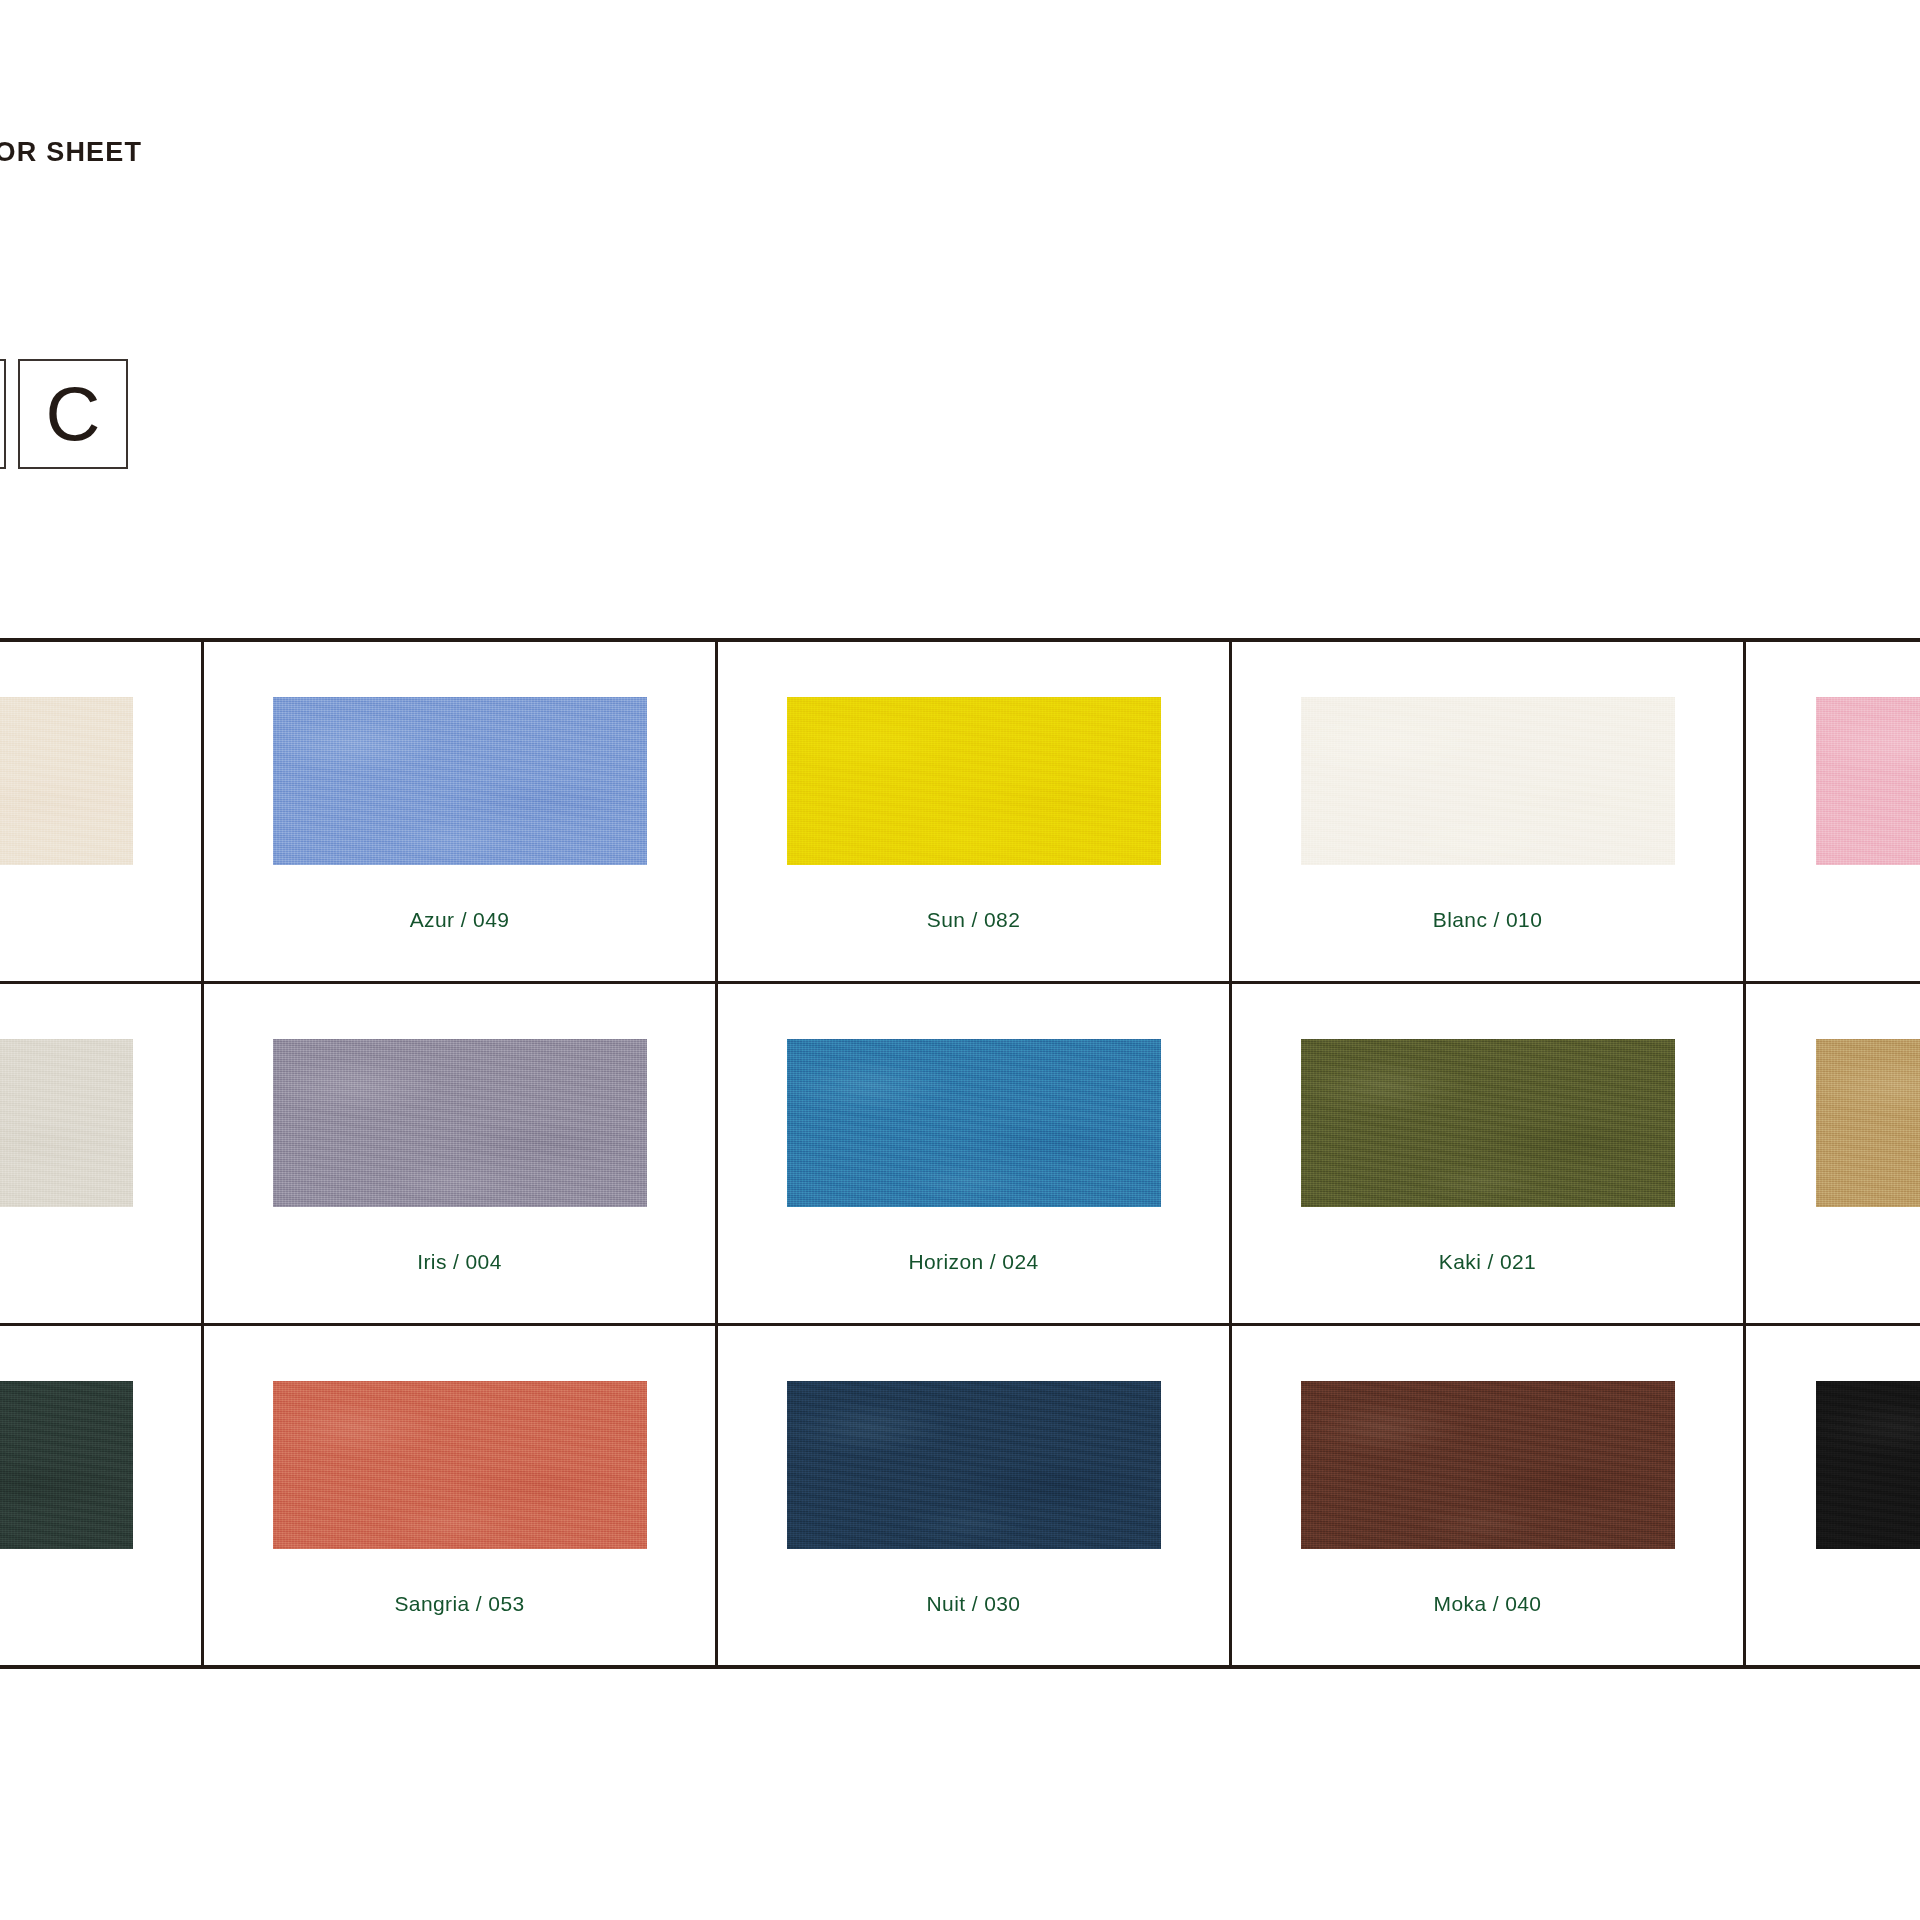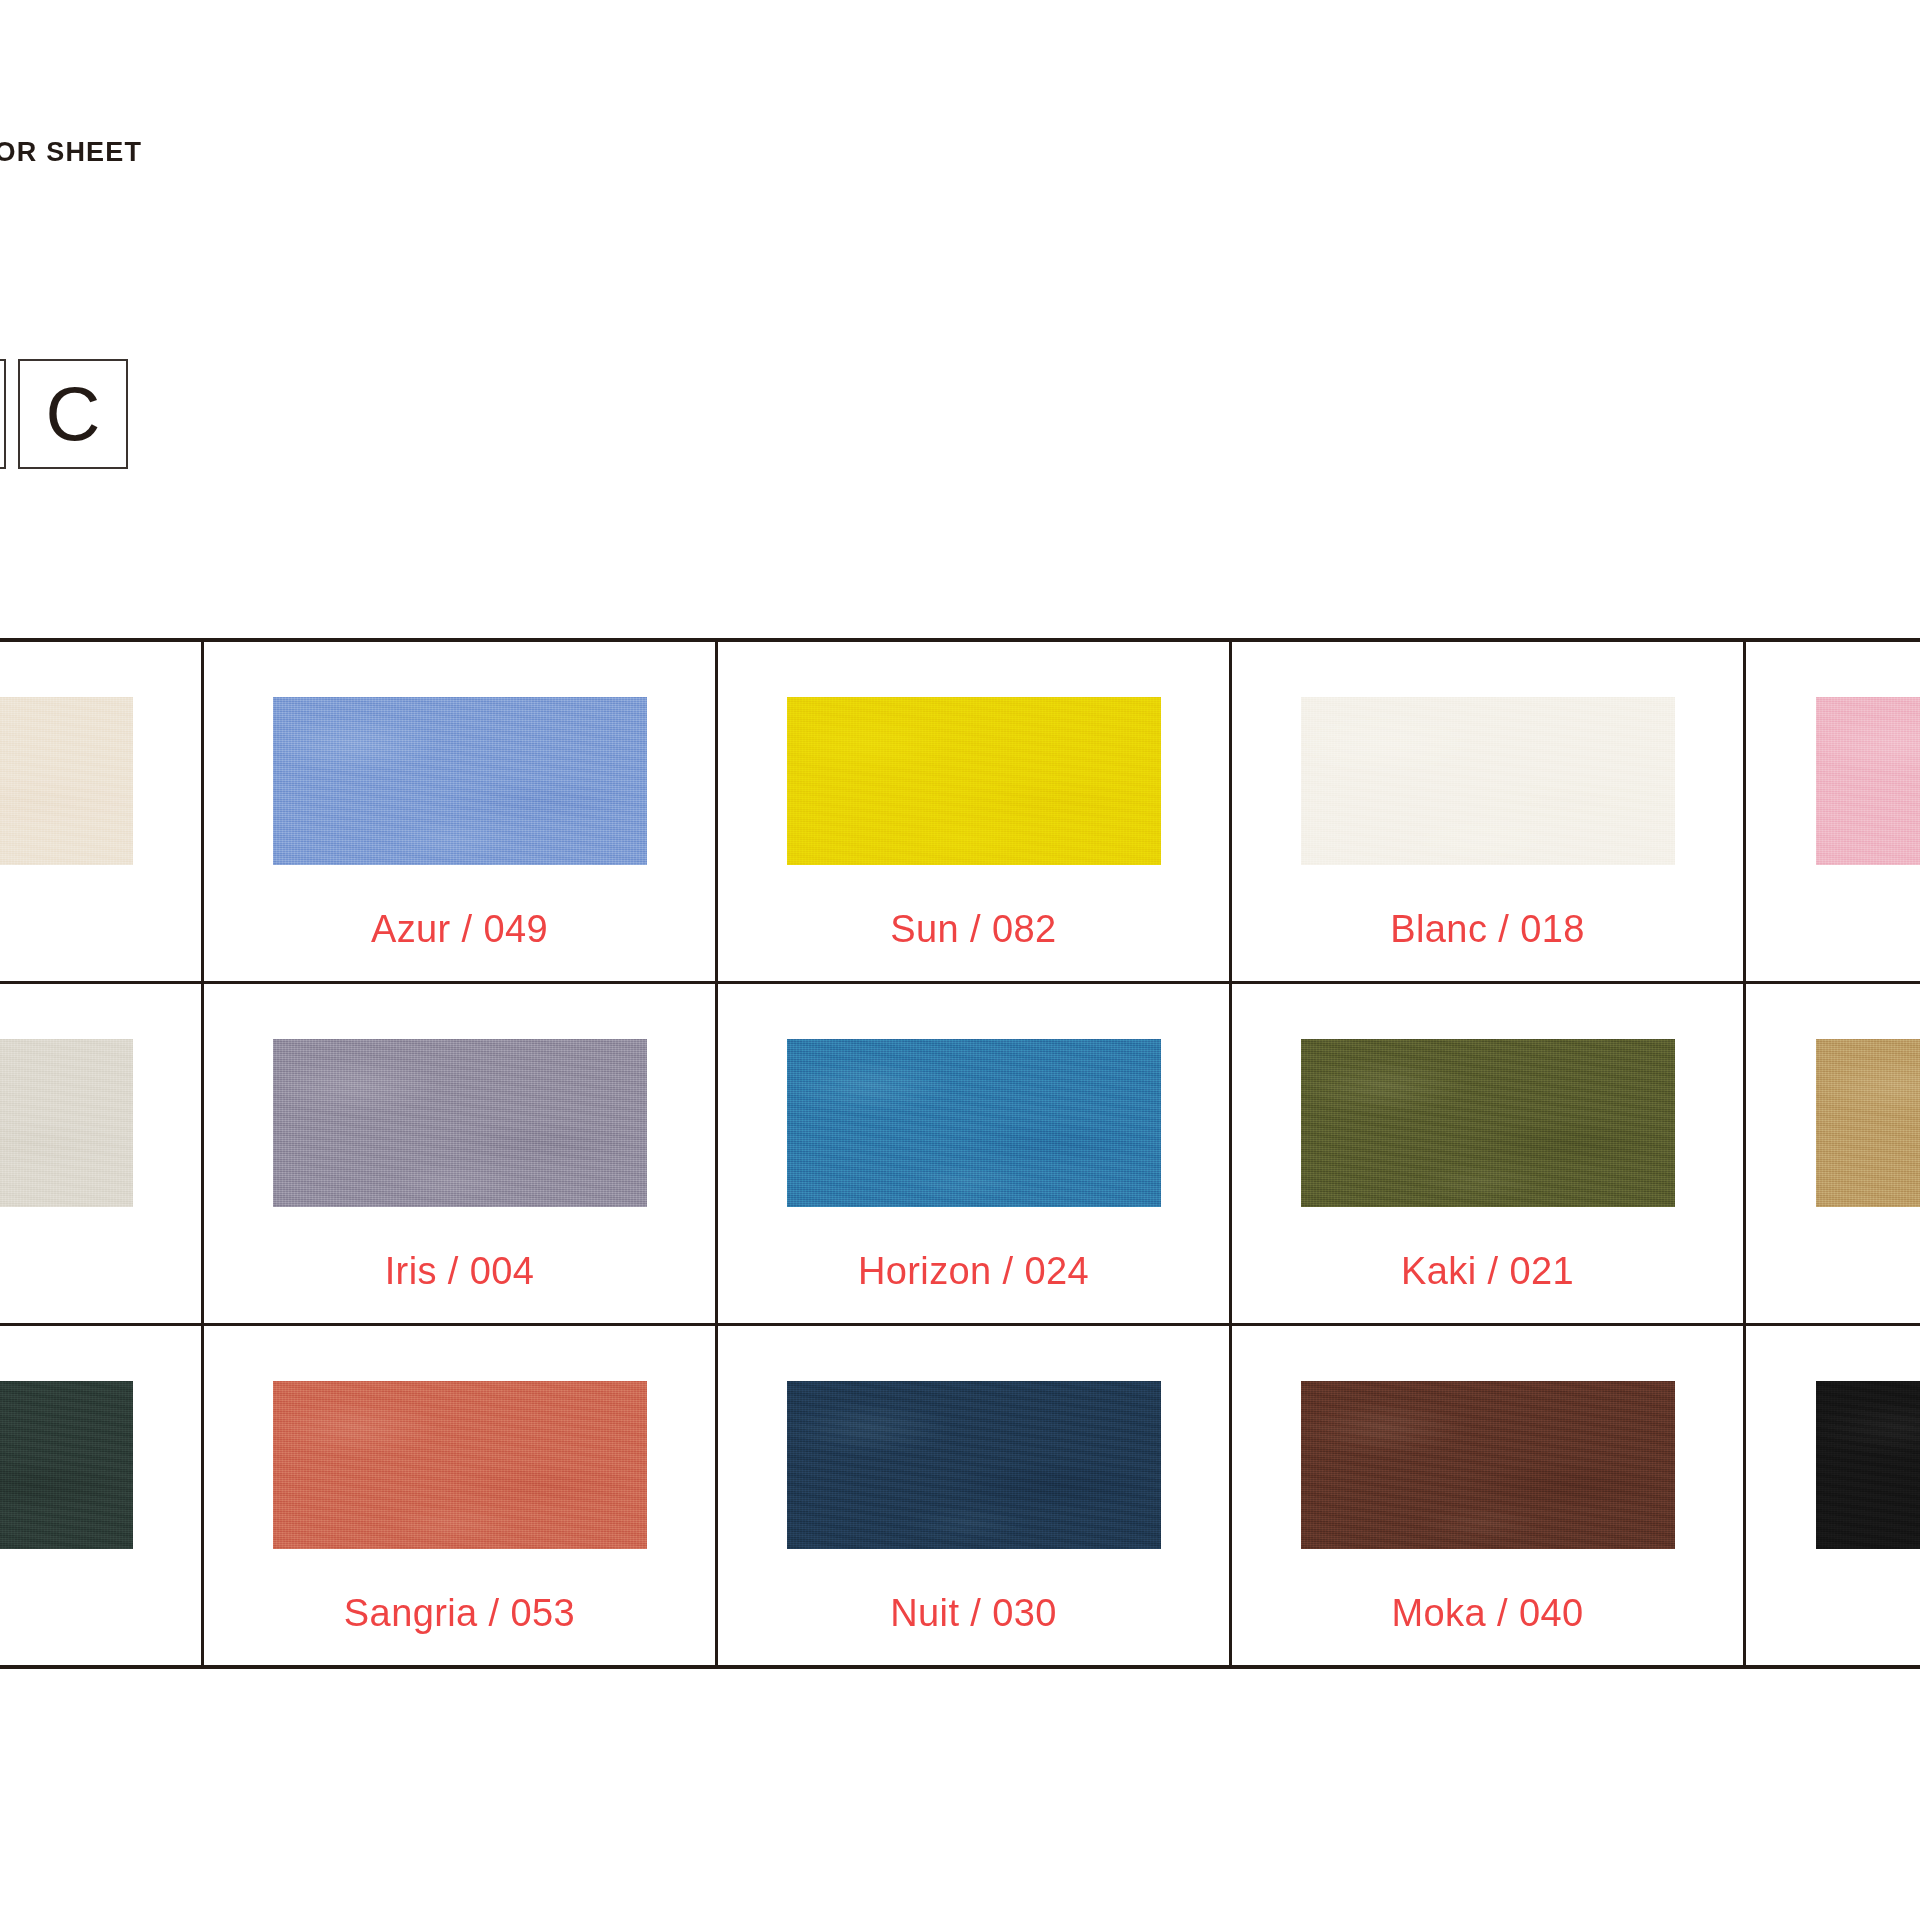--- a/index.html
+++ b/index.html
@@ -105,23 +105,23 @@
       radial-gradient(ellipse 120px 40px at 22% 28%, rgba(255,255,255,.22), transparent 70%),
       radial-gradient(ellipse 150px 34px at 72% 62%, rgba(0,0,0,.12), transparent 72%),
       radial-gradient(ellipse 90px 26px at 48% 85%, rgba(255,255,255,.14), transparent 70%),
       repeating-linear-gradient(8deg, rgba(0,0,0,.05) 0 4px, rgba(255,255,255,.05) 4px 9px);
     mix-blend-mode:soft-light;
     opacity:.95;
   }
 
   .swatch-label{
     margin-top:43px;
-    font-size:38px;
+    font-size:21px;
     letter-spacing:.4px;
-    color:#ef4444;
+    color:#14532d;
     white-space:nowrap;
     font-family:"Liberation Sans", sans-serif;
   }
 </style>
 </head>
 <body>
 
 <div id="header-title">COLOR SHEET</div>
 
 <div id="logo-blocks">
@@ -143,21 +143,21 @@
     <div class="grid-cell">
       <div class="swatch" style="background-color: rgb(125, 155, 212);"></div>
       <div class="swatch-label">Azur / 049</div>
     </div>
     <div class="grid-cell">
       <div class="swatch" style="background-color: rgb(232, 211, 5);"></div>
       <div class="swatch-label">Sun / 082</div>
     </div>
     <div class="grid-cell">
       <div class="swatch" style="background-color: rgb(244, 241, 233);"></div>
-      <div class="swatch-label">Blanc / 018</div>
+      <div class="swatch-label">Blanc / 010</div>
     </div>
     <div class="grid-cell">
       <div class="swatch" style="background-color: rgb(239, 181, 196);"></div>
 
     </div>
   </div>
 
   <div class="grid-row">
     <div class="grid-cell">
       <div class="swatch" style="background-color: rgb(220, 216, 206);"></div>

